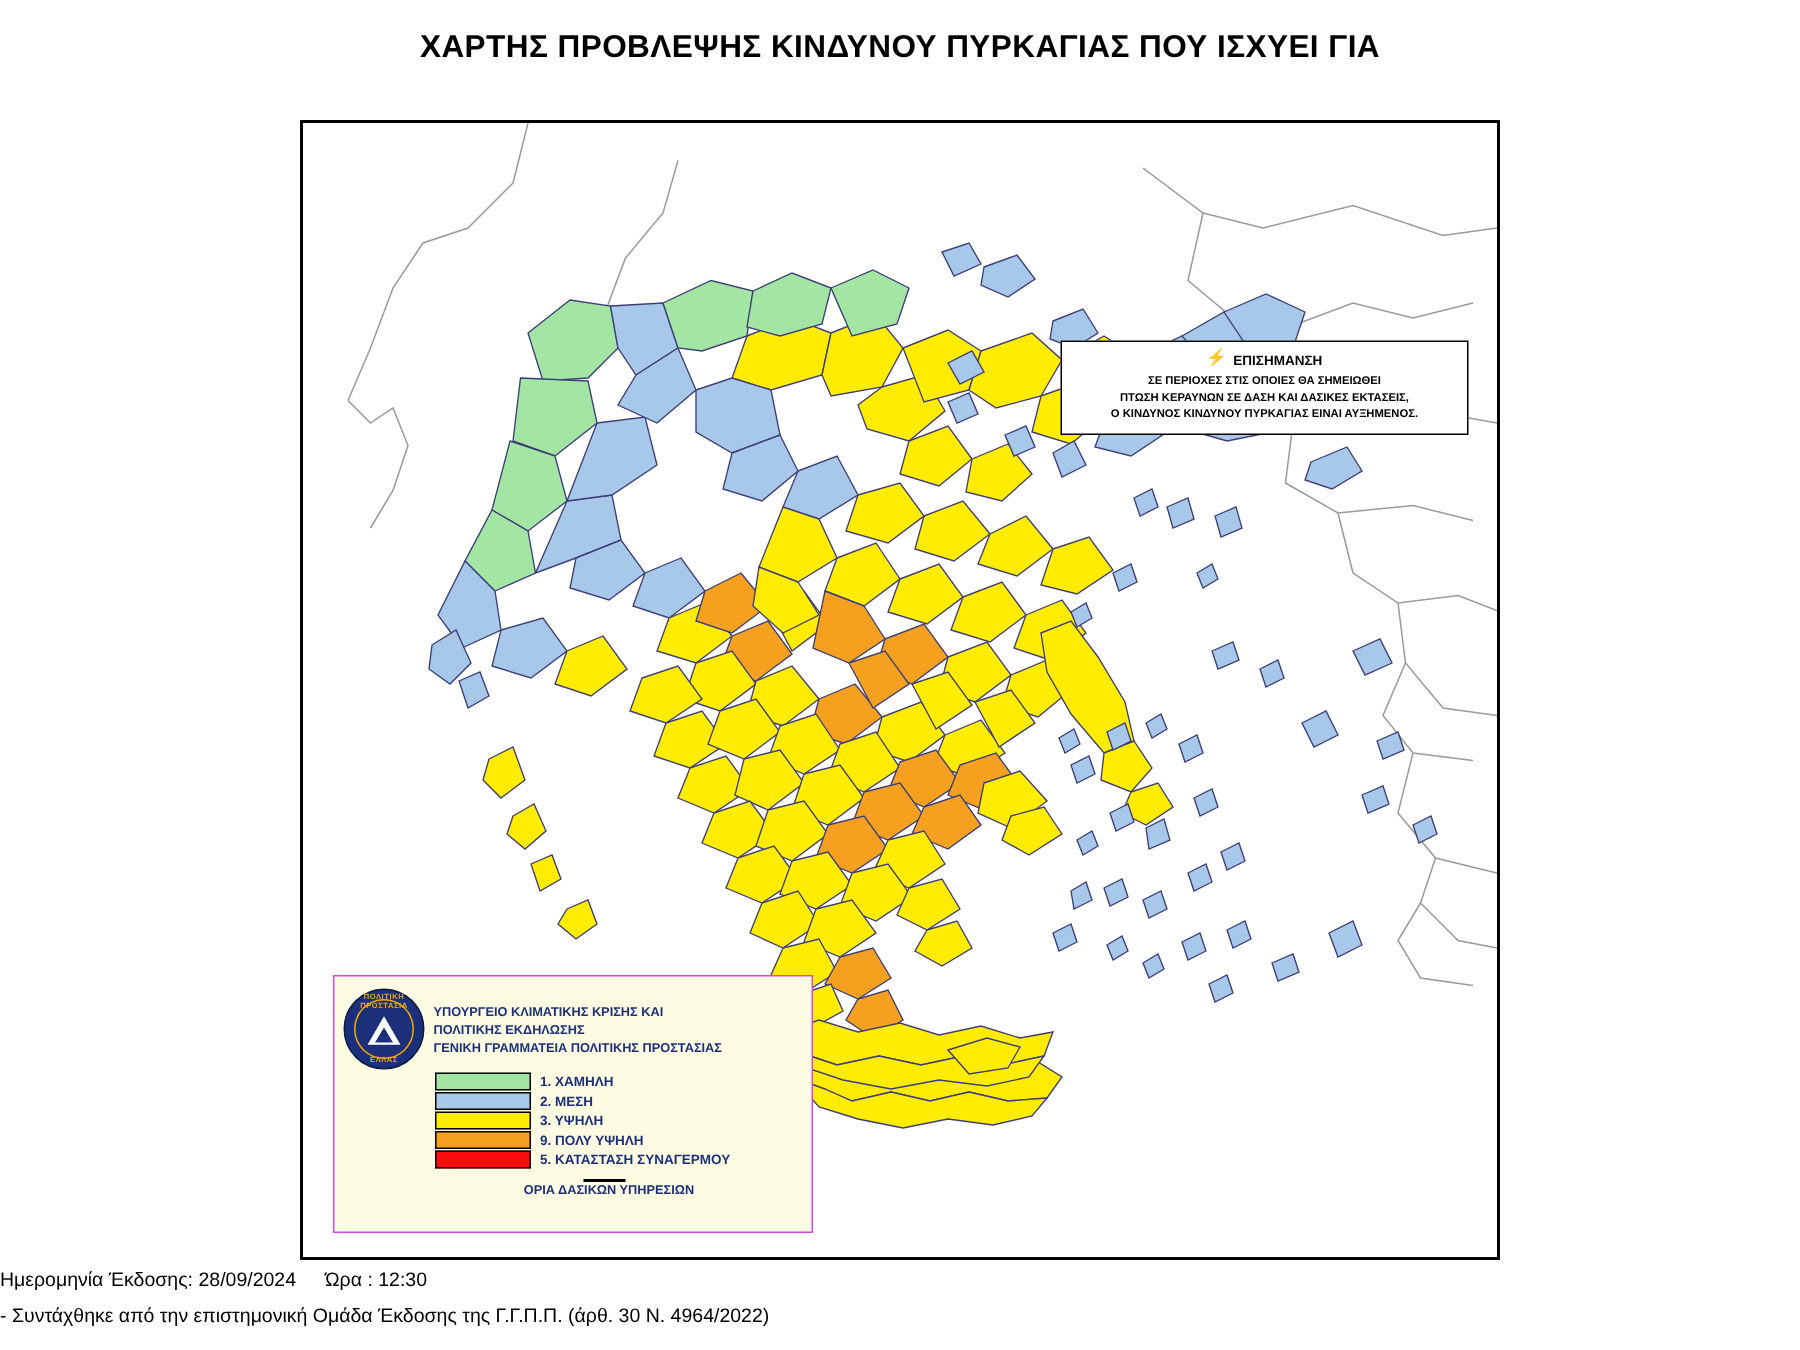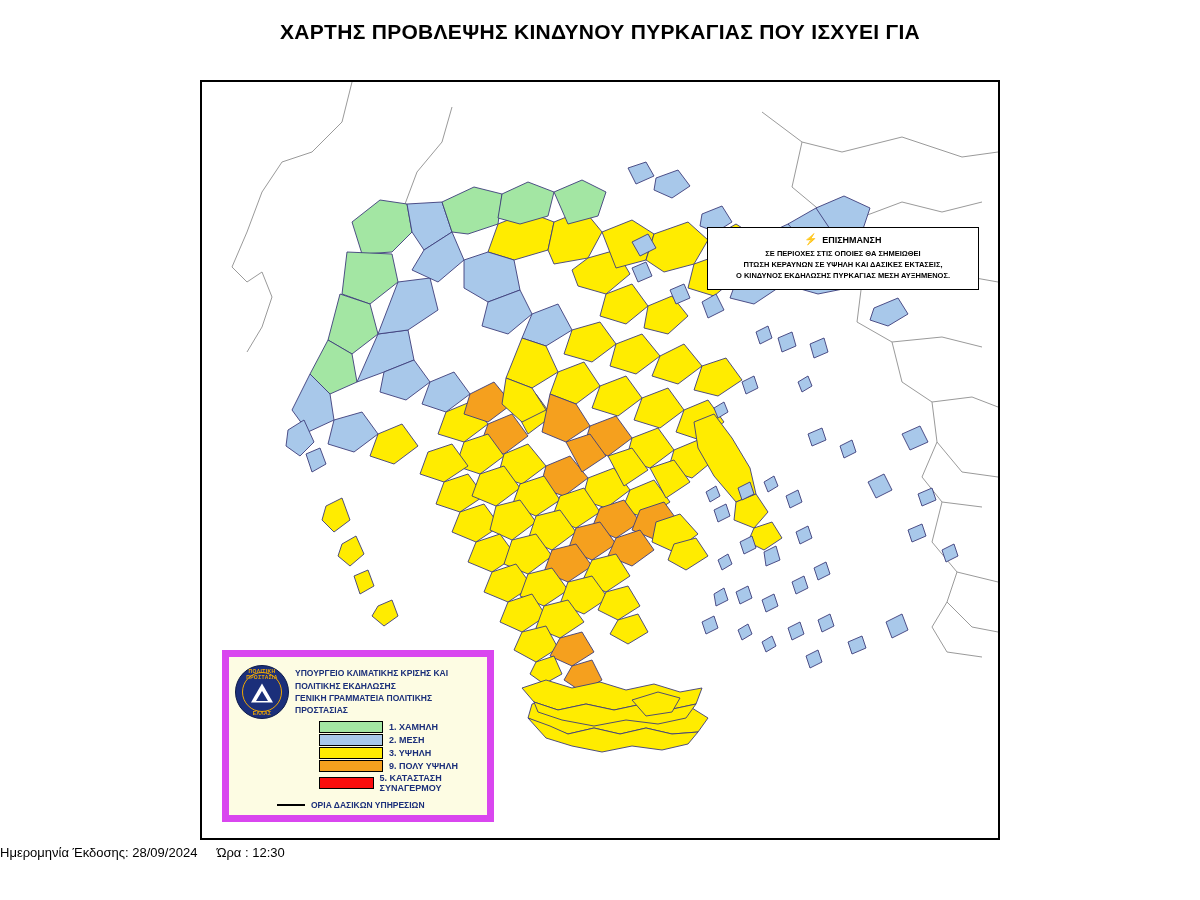--- a/index.html
+++ b/index.html
@@ -77,23 +77,23 @@
     font-size: 7.5px;
     font-weight: bold;
     line-height: 1.45;
     text-align: center;
   }
   
   .legend-box {
     position: absolute;
     left: 20px;
     top: 568px;
-    width: 272px;
+    width: 320px;
     height: 172px;
-    border: 7px solid #d946ef;
+    border: 1px solid #d946ef;
     background: #fdfce3;
     box-sizing: border-box;
   }
   .legend-head {
     display: flex;
     align-items: center;
     padding: 8px 6px 2px 6px;
   }
   .emblem {
     width: 54px;
@@ -159,21 +159,22 @@
     line-height: 1.45;
     color: #1b2f7a;
   }
   .legend-title {
     font-size: 10.5px;
     font-weight: bold;
     color: #1b2f7a;
     padding: 8px 0 5px 62px;
   }
   .legend-rows {
-    padding-left: 90px;
+    padding-left: 34px;
+    margin-left: 33px;
   }
   .legend-row {
     display: flex;
     align-items: center;
     margin-bottom: 1px;
   }
   .swatch {
     width: 64px;
     height: 12px;
     border: 1px solid #000;
@@ -183,20 +184,21 @@
     font-size: 9px;
     font-weight: bold;
     color: #1b2f7a;
     margin-left: 6px;
   }
   .legend-foot {
     display: flex;
     align-items: center;
     padding-left: 48px;
     margin-top: 7px;
+    flex-direction: column;
   }
   .foot-line {
     width: 28px;
     height: 0;
     border-top: 2px solid #000;
     margin-right: 6px;
   }
   .legend-foot-label {
     font-size: 8.5px;
     font-weight: bold;
@@ -416,22 +418,22 @@
       <path d="M430 618 L456 610 L478 616 L470 630 L444 634 Z" fill="#ffec00"></path>
     </g>
   </svg>
 
   <div class="notice-box">
     <div class="notice-head">
       <span class="bolt">⚡</span>
       <span>ΕΠΙΣΗΜΑΝΣΗ</span>
     </div>
     <div class="notice-line">ΣΕ ΠΕΡΙΟΧΕΣ ΣΤΙΣ ΟΠΟΙΕΣ ΘΑ ΣΗΜΕΙΩΘΕΙ</div>
-    <div class="notice-line">ΠΤΩΣΗ ΚΕΡΑΥΝΩΝ ΣΕ ΥΨΗΛΗ ΚΑΙ ΔΑΣΙΚΕΣ ΕΚΤΑΣΕΙΣ,</div>
-    <div class="notice-line">Ο ΚΙΝΔΥΝΟΣ ΕΚΔΗΛΩΣΗΣ ΠΥΡΚΑΓΙΑΣ ΜΕΣΗ ΑΥΞΗΜΕΝΟΣ.</div>
+    <div class="notice-line">ΠΤΩΣΗ ΚΕΡΑΥΝΩΝ ΣΕ ΔΑΣΗ ΚΑΙ ΔΑΣΙΚΕΣ ΕΚΤΑΣΕΙΣ,</div>
+    <div class="notice-line">Ο ΚΙΝΔΥΝΟΣ ΚΙΝΔΥΝΟΥ ΠΥΡΚΑΓΙΑΣ ΕΙΝΑΙ ΑΥΞΗΜΕΝΟΣ.</div>
   </div>
 
   <div class="legend-box">
     <div class="legend-head">
       <div class="emblem">
         <div class="emblem-circle"></div>
         <div class="emblem-inner"></div>
         <div class="emblem-text-top">ΠΟΛΙΤΙΚΗ ΠΡΟΣΤΑΣΙΑ</div>
         <div class="emblem-tri"></div>
         <div class="emblem-tri-in"></div>
@@ -474,13 +476,14 @@
 </div>
 
 <div class="footer">
   <div class="footer-line1">
     <span>Ημερομηνία Έκδοσης:</span>
     <span>28/09/2024</span>
     <span class="sp"></span>
     <span>Ώρα :</span>
     <span>12:30</span>
   </div>
+  <div class="footer-line2">- Συντάχθηκε από την επιστημονική  Ομάδα  Έκδοσης της Γ.Γ.Π.Π. (άρθ. 30 Ν. 4964/2022)</div>
 </div>
 
 </body></html>

